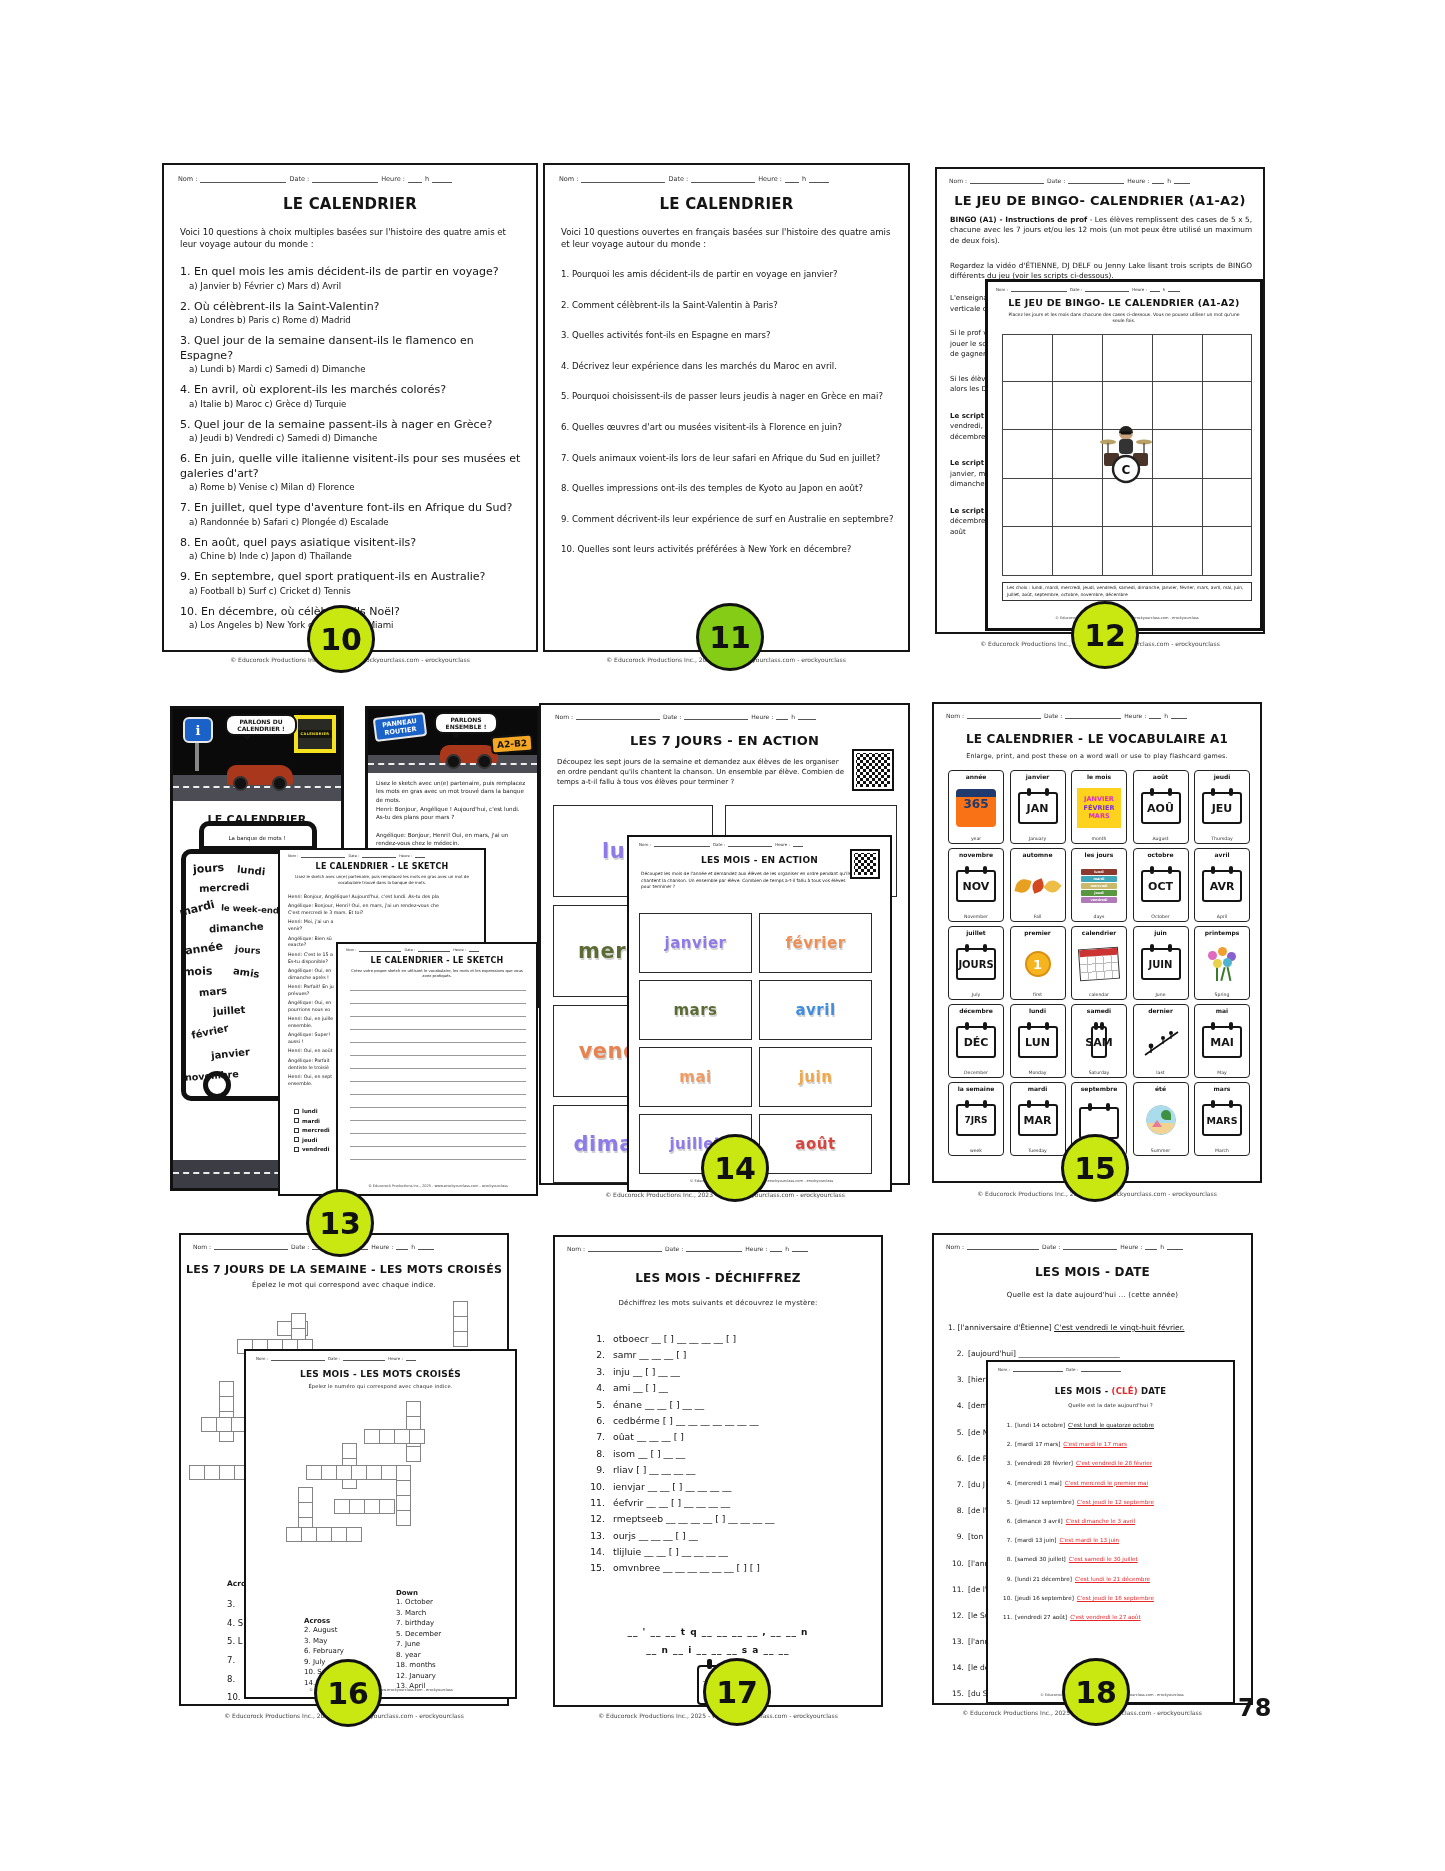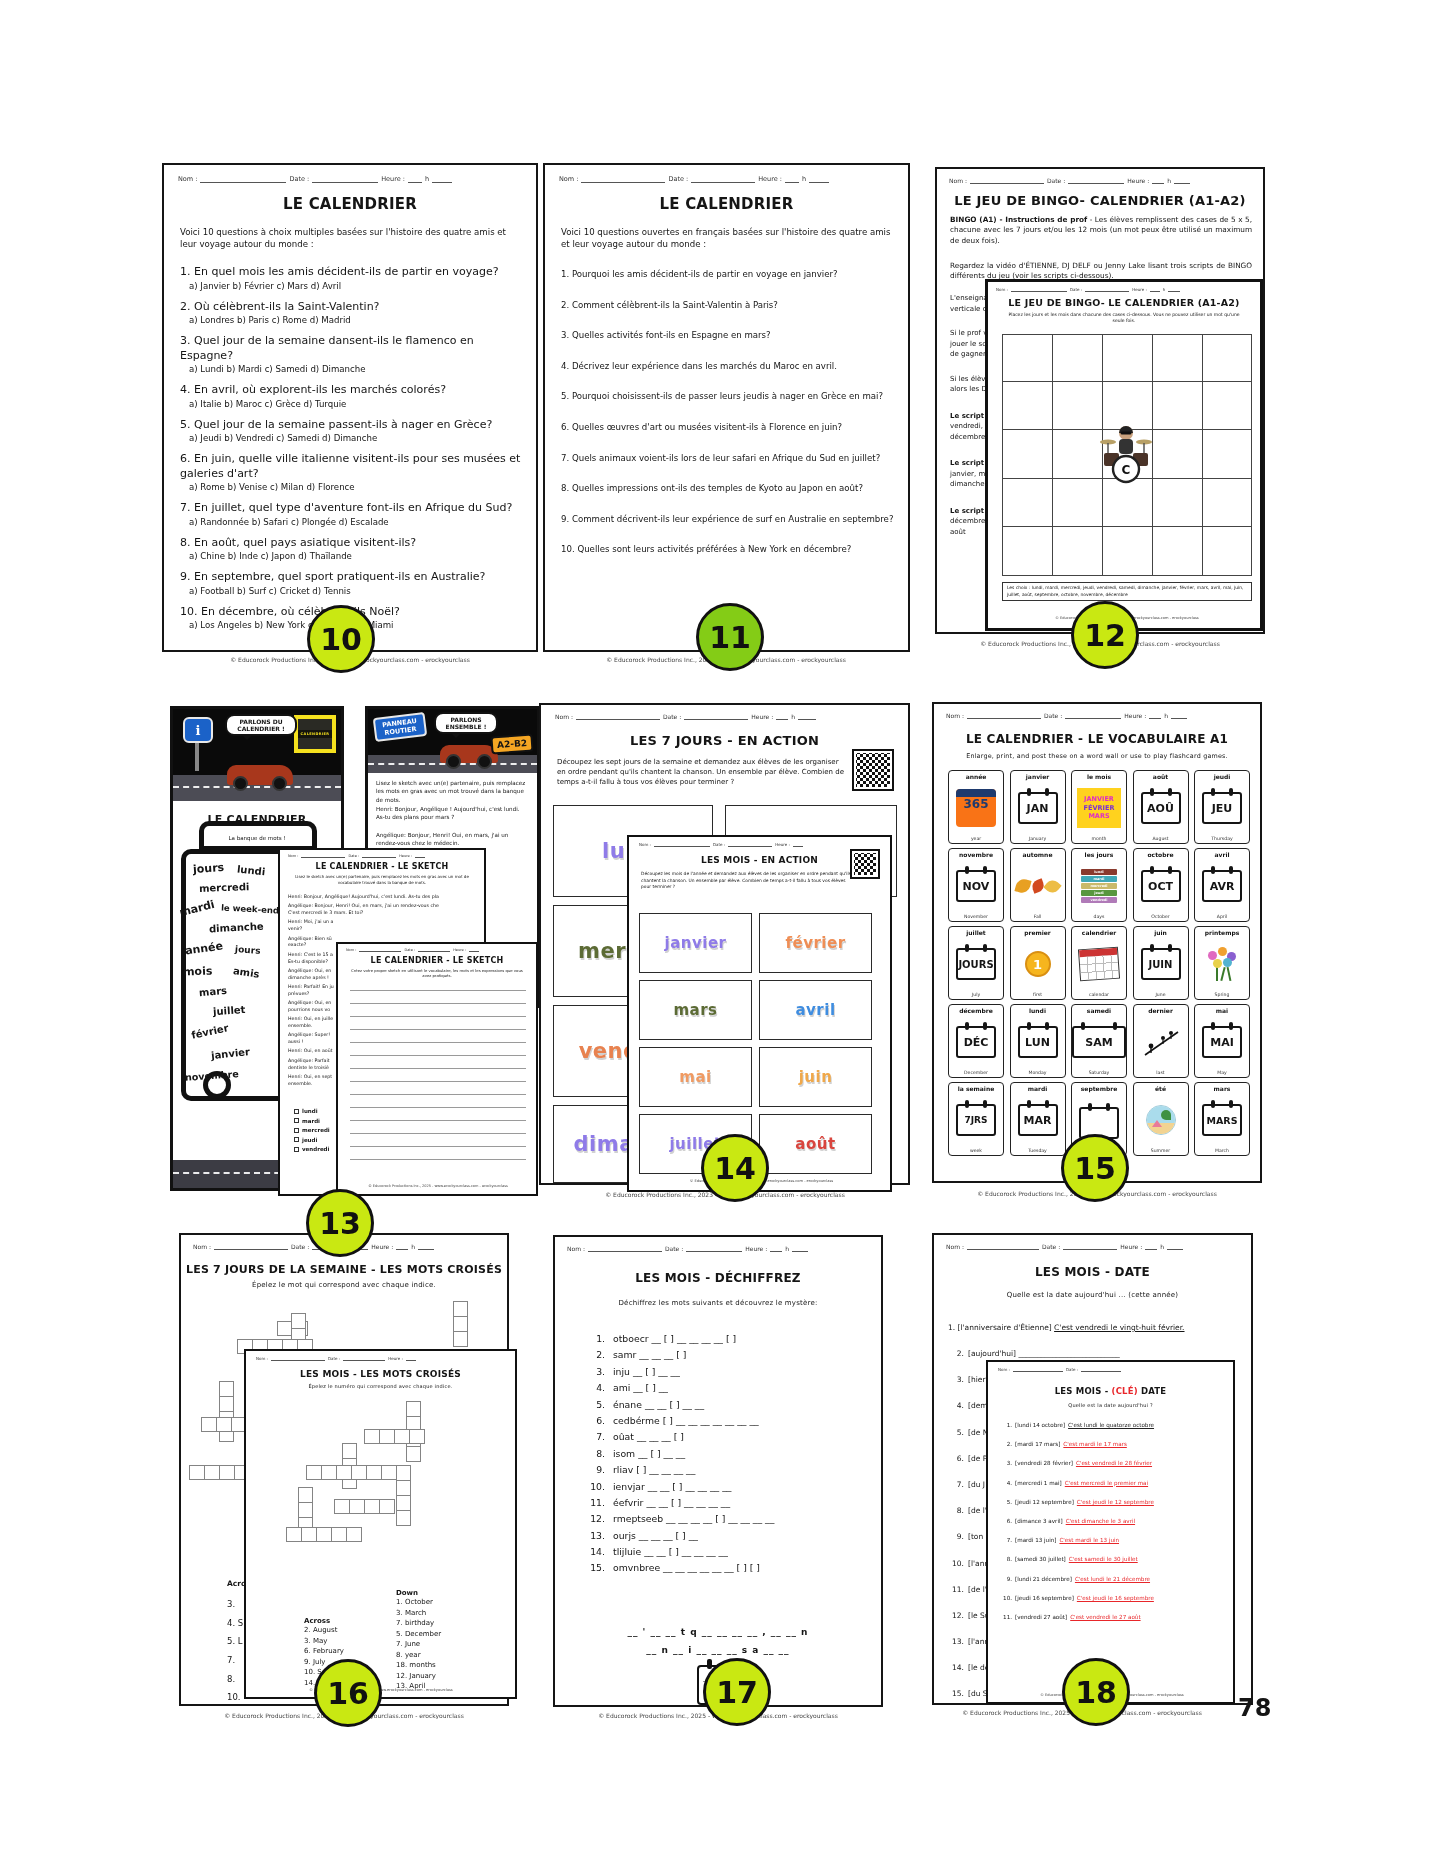--- a/index.html
+++ b/index.html
@@ -687,21 +687,21 @@
         <div class="vic">
           <div class="cal" style="width:40px;height:32px;font-size:11px">
             <span>LUN</span>
           </div>
         </div>
         <div class="ven">Monday</div>
       </div>
     <div class="vcard">
         <div class="vfr">samedi</div>
         <div class="vic">
-          <div class="cal" style="width:54px;height:32px;font-size:11px">
+          <div class="cal" style="width:16px;height:32px;font-size:11px">
             <span>SAM</span>
           </div>
         </div>
         <div class="ven">Saturday</div>
       </div>
     <div class="vcard">
         <div class="vfr">dernier</div>
         <div class="vic">
           <svg width="40" height="32" viewBox="0 0 40 32">
             <line x1="4" y1="29" x2="37" y2="6" stroke="#111" stroke-width="1.6"></line>

